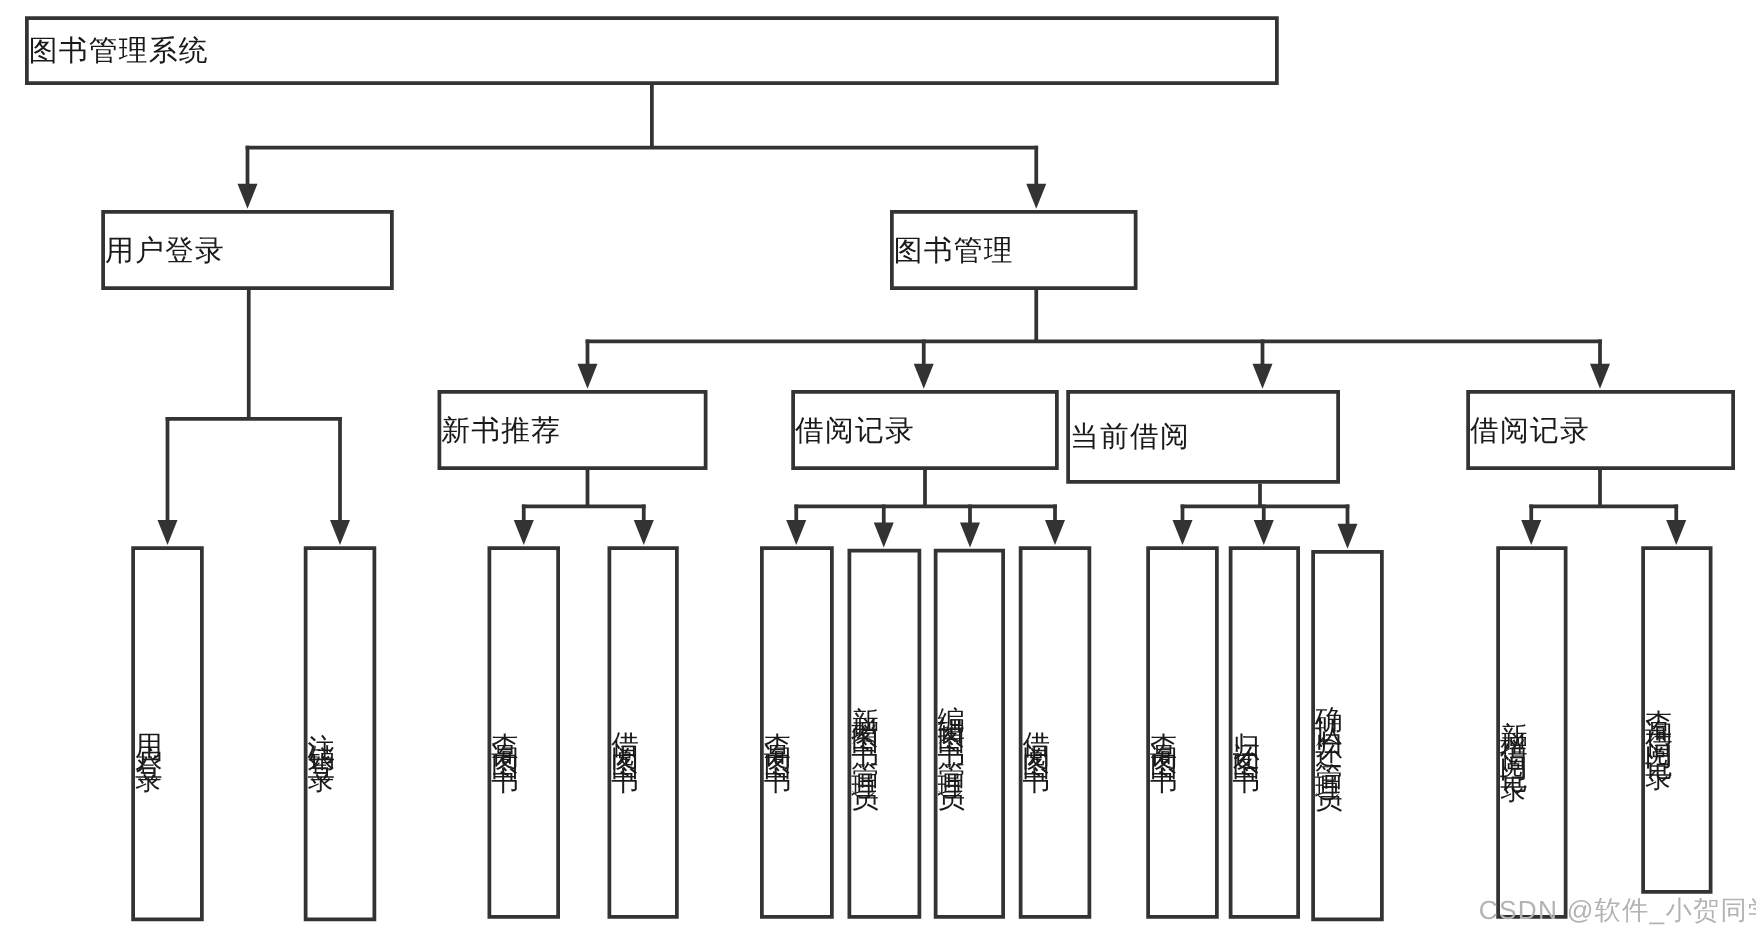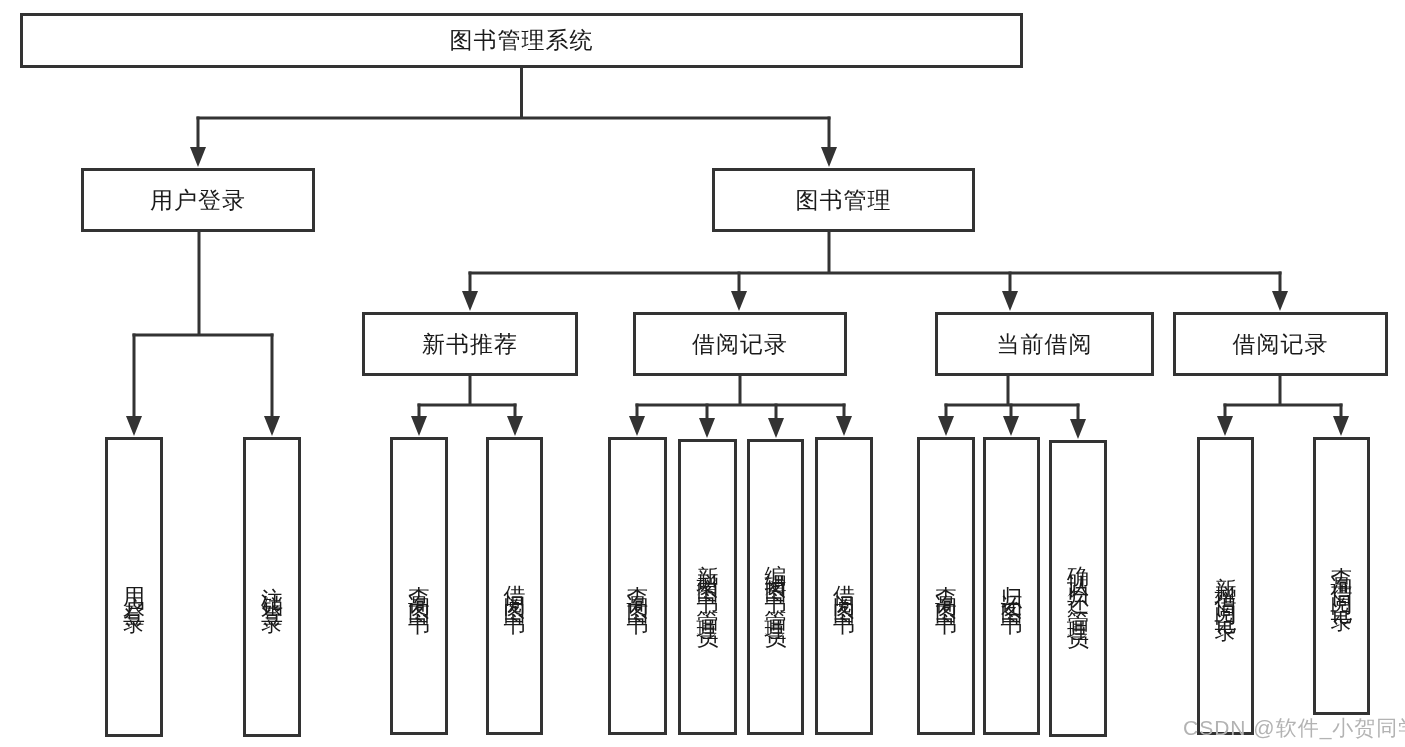--- a/index.html
+++ b/index.html
@@ -17,21 +17,21 @@
     overflow:hidden;
   }
   .connectors{position:absolute;left:0;top:0;width:1405px;height:747px;}
   .ln{stroke:var(--line);stroke-width:3;fill:none;stroke-linecap:square;}
   .ah{fill:var(--line);stroke:none;}
   .box{
     position:absolute;
     background:#ffffff;
     border:3px solid var(--line);
     box-sizing:border-box;
-    display:flex;align-items:center;justify-content:center;
+    display:flex;align-items:center;justify-content:flex-start;
     color:var(--text);
   }
   .hbox{font-size:23px;letter-spacing:1px;white-space:nowrap;}
   .vbox span{
     writing-mode:vertical-rl;
     text-orientation:mixed;
     font-size:22px;
     letter-spacing:9px;
     line-height:1;
   }
@@ -89,31 +89,31 @@
     <polygon class="ah" points="1341,436 1333,416 1349,416"></polygon>
   </svg>
 
   <div class="box hbox" style="left:20px;top:13px;width:1003px;height:55px">
     <span>图书管理系统</span>
   </div>
 
   <div class="box hbox" style="left:81px;top:168px;width:234px;height:64px">
     <span>用户登录</span>
   </div>
-  <div class="box hbox" style="left:712px;top:168px;width:263px;height:64px">
+  <div class="box hbox" style="left:712px;top:168px;width:198px;height:64px">
     <span>图书管理</span>
   </div>
 
-  <div class="box hbox" style="left:362px;top:312px;width:216px;height:64px">
+  <div class="box hbox" style="left:350px;top:312px;width:216px;height:64px">
     <span>新书推荐</span>
   </div>
   <div class="box hbox" style="left:633px;top:312px;width:214px;height:64px">
     <span>借阅记录</span>
   </div>
-  <div class="box hbox" style="left:935px;top:312px;width:219px;height:64px">
+  <div class="box hbox" style="left:853px;top:312px;width:219px;height:75px">
     <span>当前借阅</span>
   </div>
   <div class="box hbox" style="left:1173px;top:312px;width:215px;height:64px">
     <span>借阅记录</span>
   </div>
 
   <div class="box vbox" style="left:105px;top:437px;width:58px;height:300px">
     <span>用户登录</span>
   </div>
   <div class="box vbox" style="left:243px;top:437px;width:58px;height:300px">

